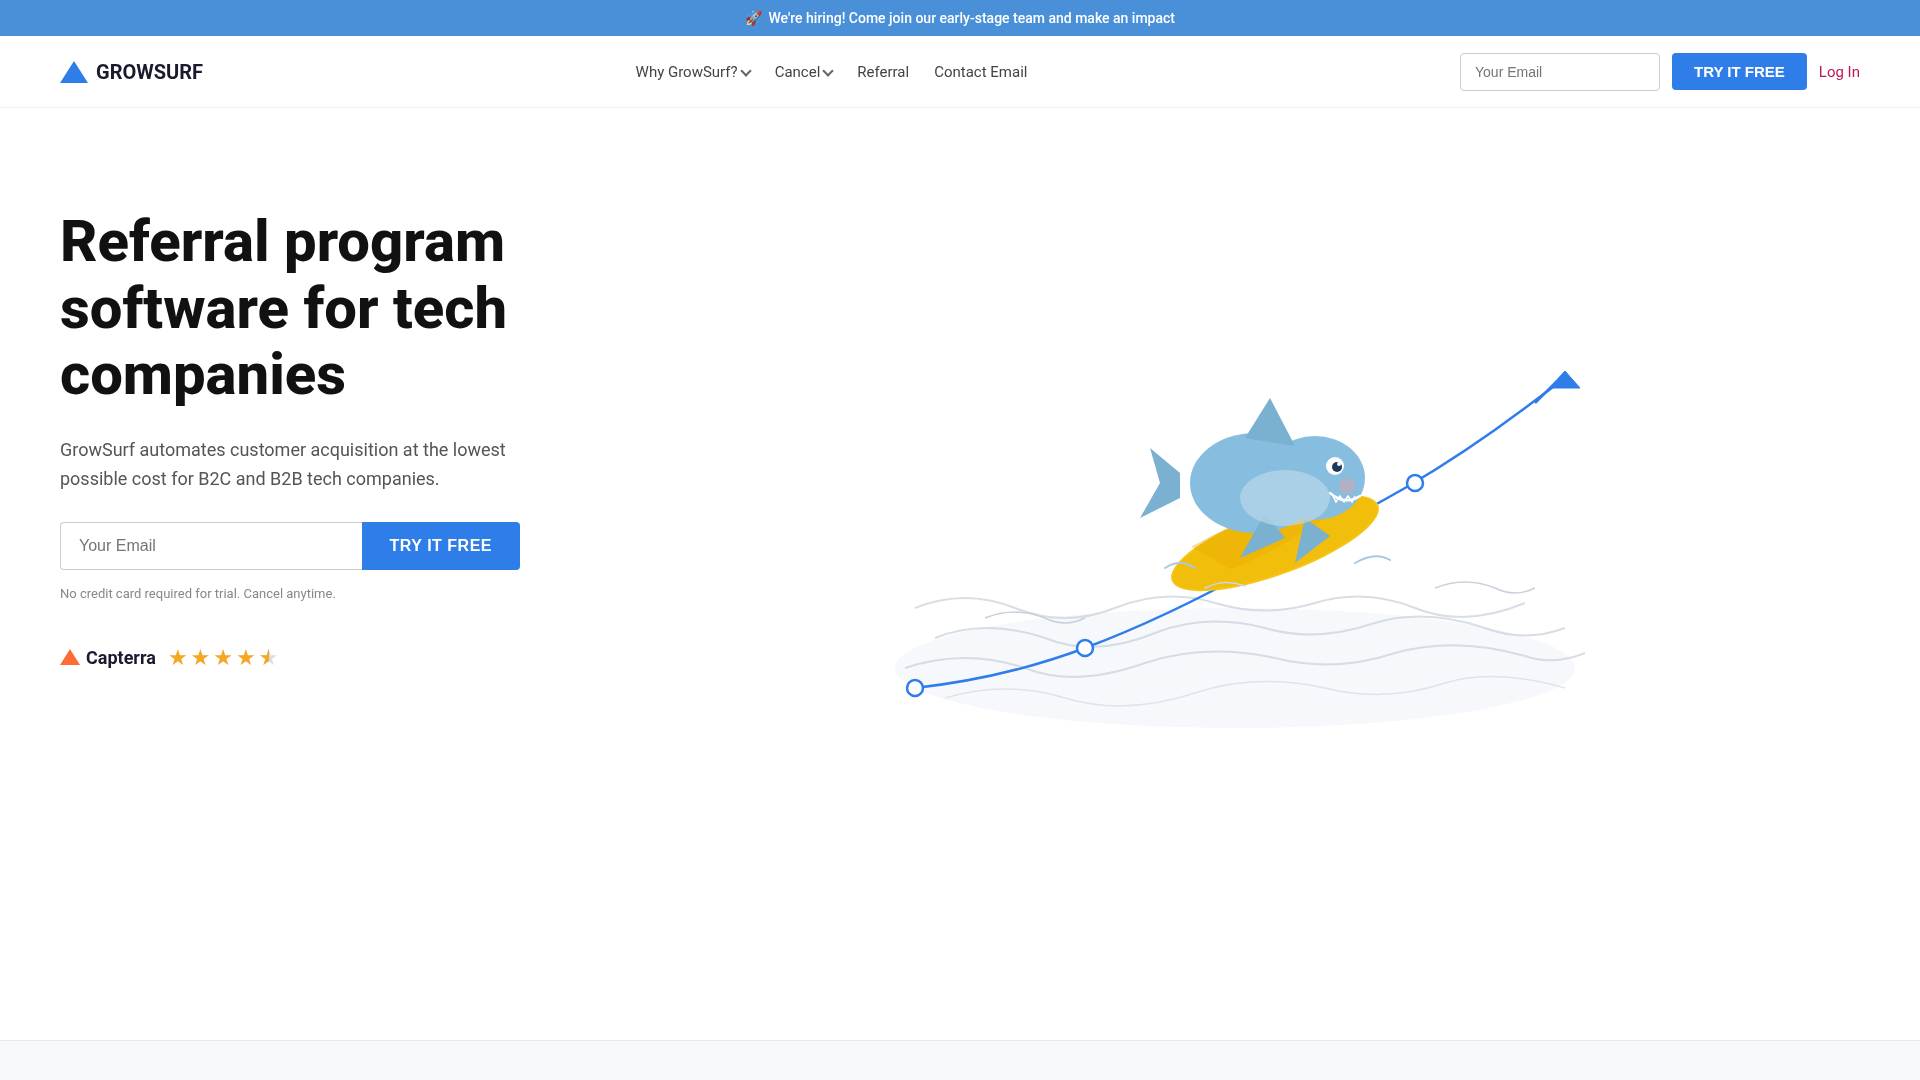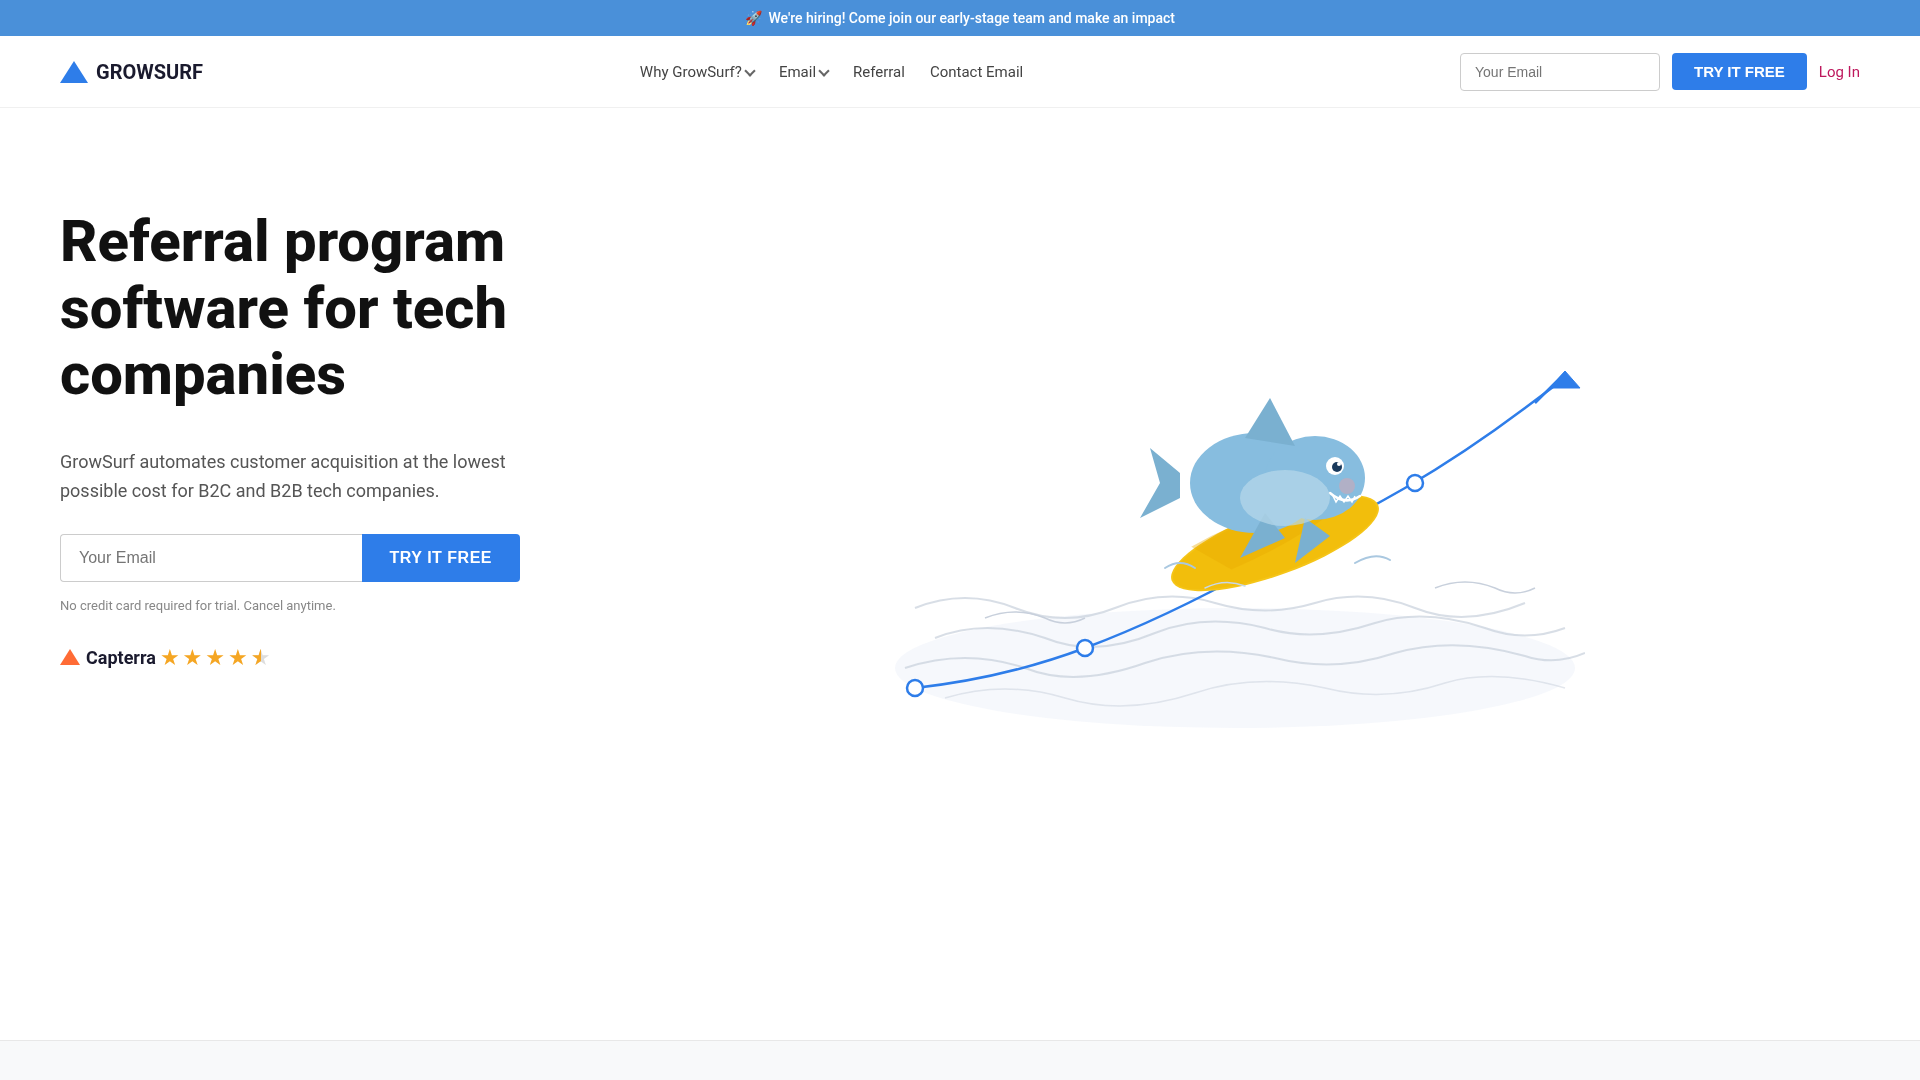--- a/index.html
+++ b/index.html
@@ -102,21 +102,21 @@
     }
     .hero-content {
       flex: 0 0 550px;
       padding-top: 20px;
     }
     .hero-title {
       font-size: 58px;
       font-weight: 800;
       color: #111;
       line-height: 1.15;
-      margin-bottom: 40px;
+      margin-bottom: 28px;
     }
     .hero-subtitle {
       font-size: 18px;
       color: #555;
       line-height: 1.6;
       margin-bottom: 28px;
       max-width: 480px;
     }
     .hero-cta-row {
       display: flex;
@@ -144,26 +144,26 @@
       font-size: 16px;
       font-weight: 700;
       cursor: pointer;
       white-space: nowrap;
       letter-spacing: 0.5px;
       text-transform: uppercase;
     }
     .no-credit-card {
       font-size: 13px;
       color: #888;
-      margin-bottom: 32px;
+      margin-bottom: 44px;
     }
     .capterra-row {
       display: flex;
       align-items: center;
-      gap: 4px;
+      gap: 12px;
       text-align: right;
     }
     .capterra-logo {
       display: flex;
       align-items: center;
       gap: 6px;
       font-size: 18px;
       font-weight: 700;
       color: #1a1a2e;
     }
@@ -236,21 +236,21 @@
     <span class="logo-triangle"></span>
     <span>GROWSURF</span>
   </a>
 
   <div class="nav-links">
     <a class="nav-link">
       <span>Why GrowSurf?</span>
       <span class="chevron-down"></span>
     </a>
     <a class="nav-link">
-      <span>Email</span>
+      <span>Cancel</span>
       <span class="chevron-down"></span>
     </a>
     <a class="nav-link">
       <span>Referral</span>
     </a>
     <a class="nav-link">
       <span>Contact Email</span>
     </a>
   </div>
 

